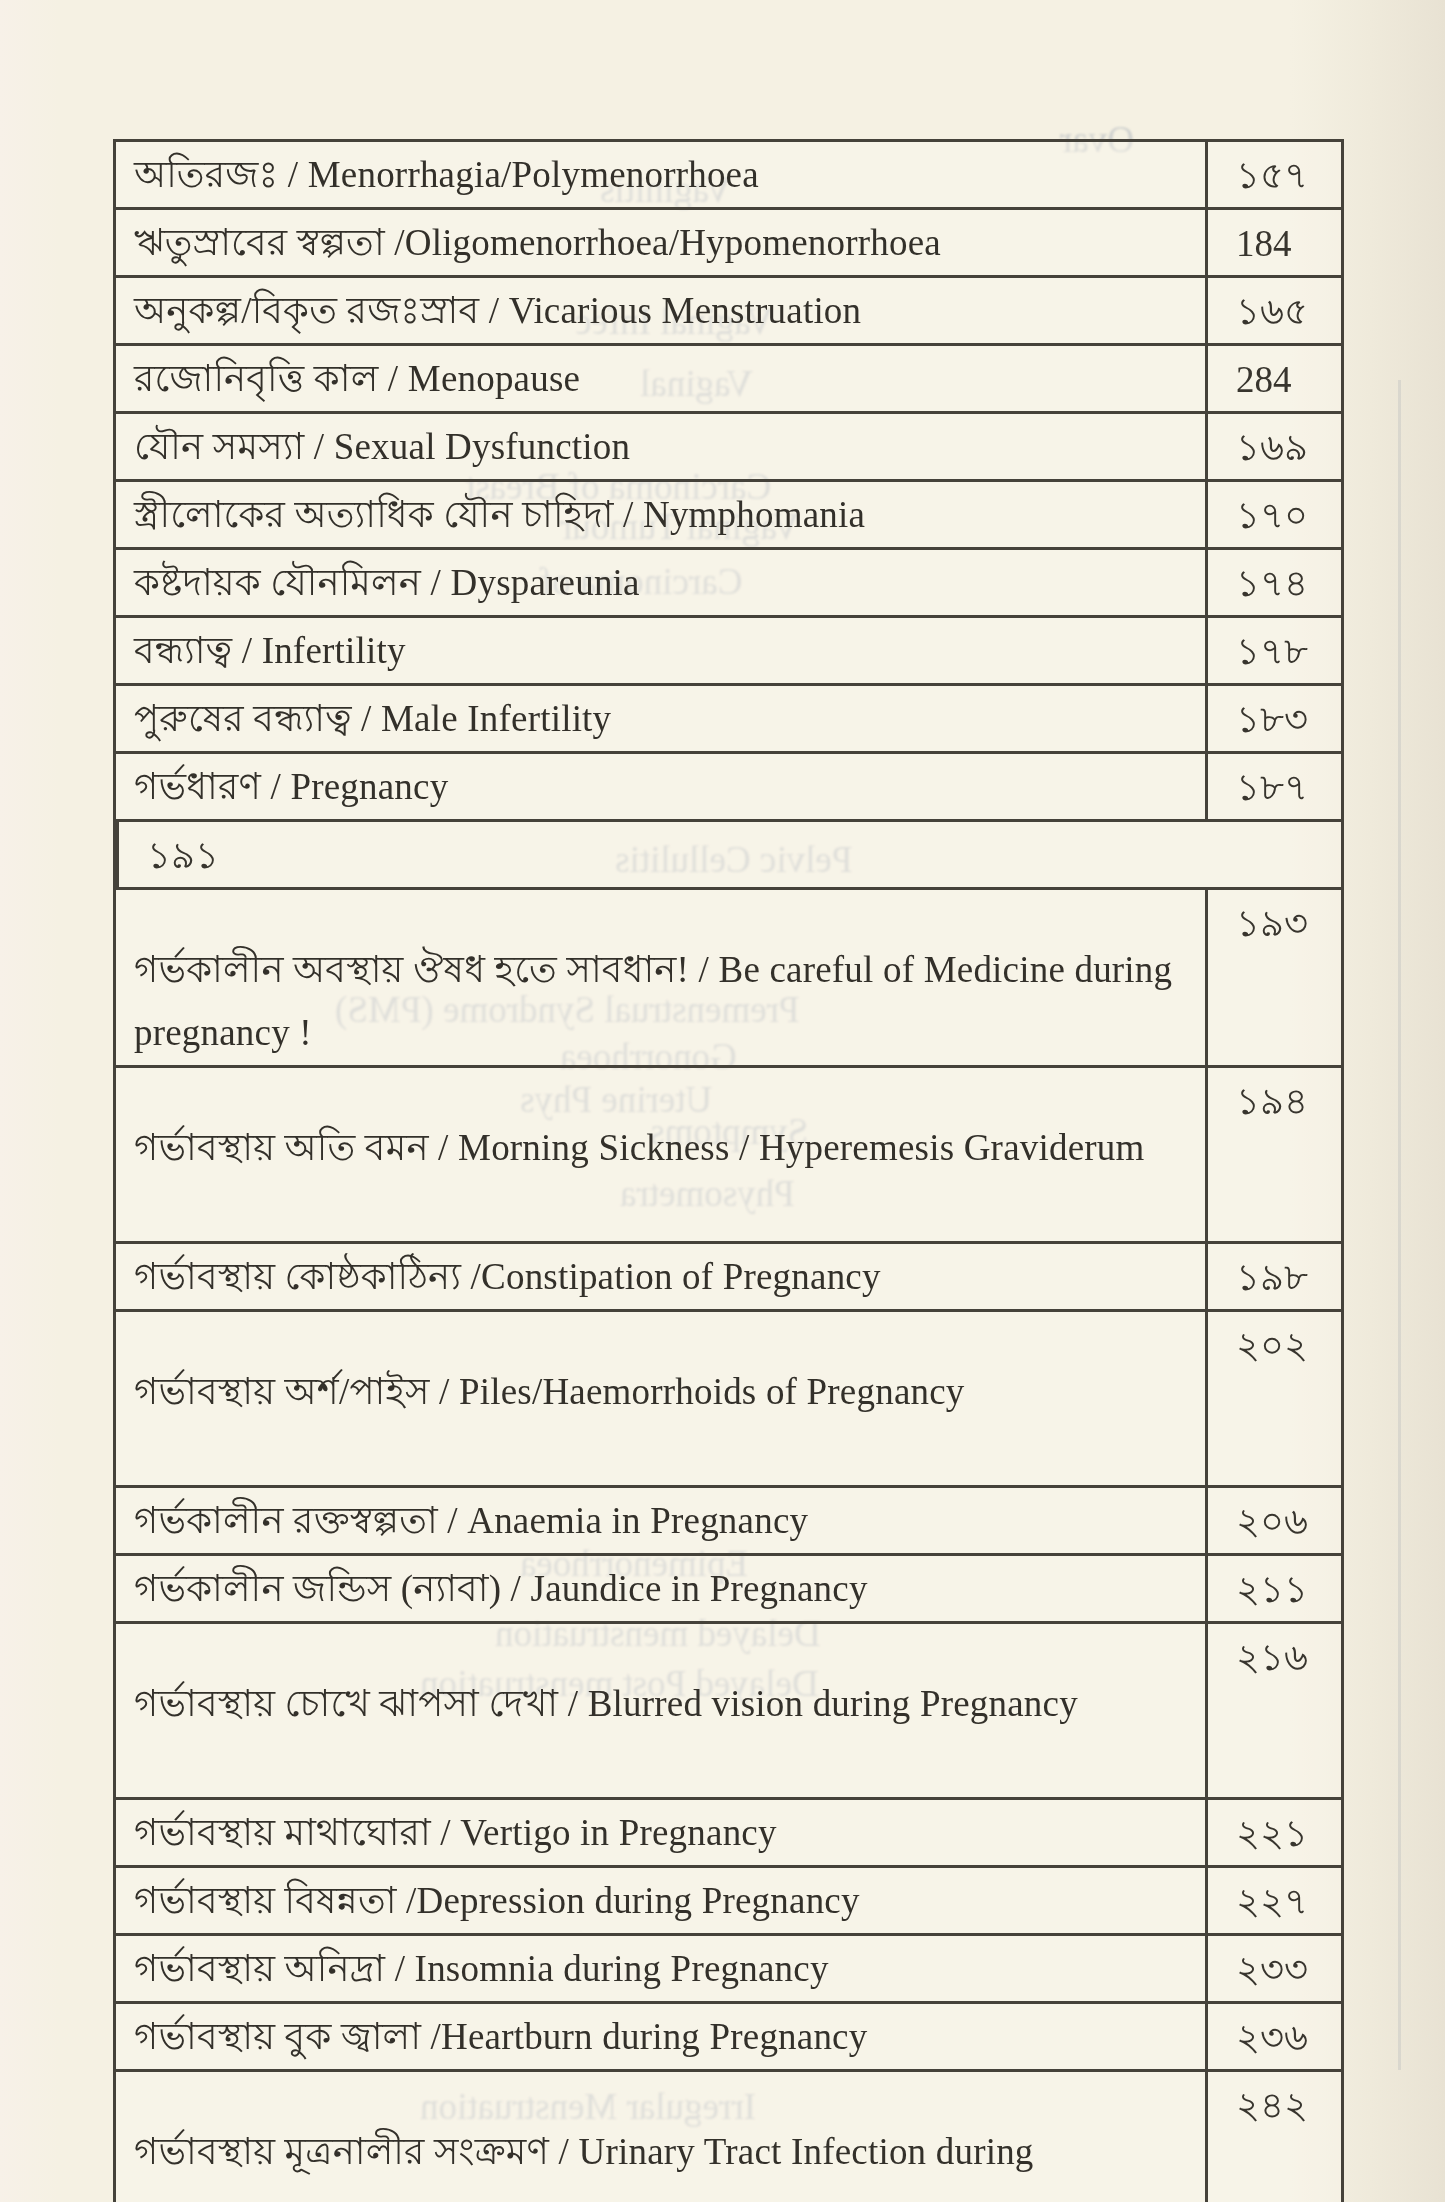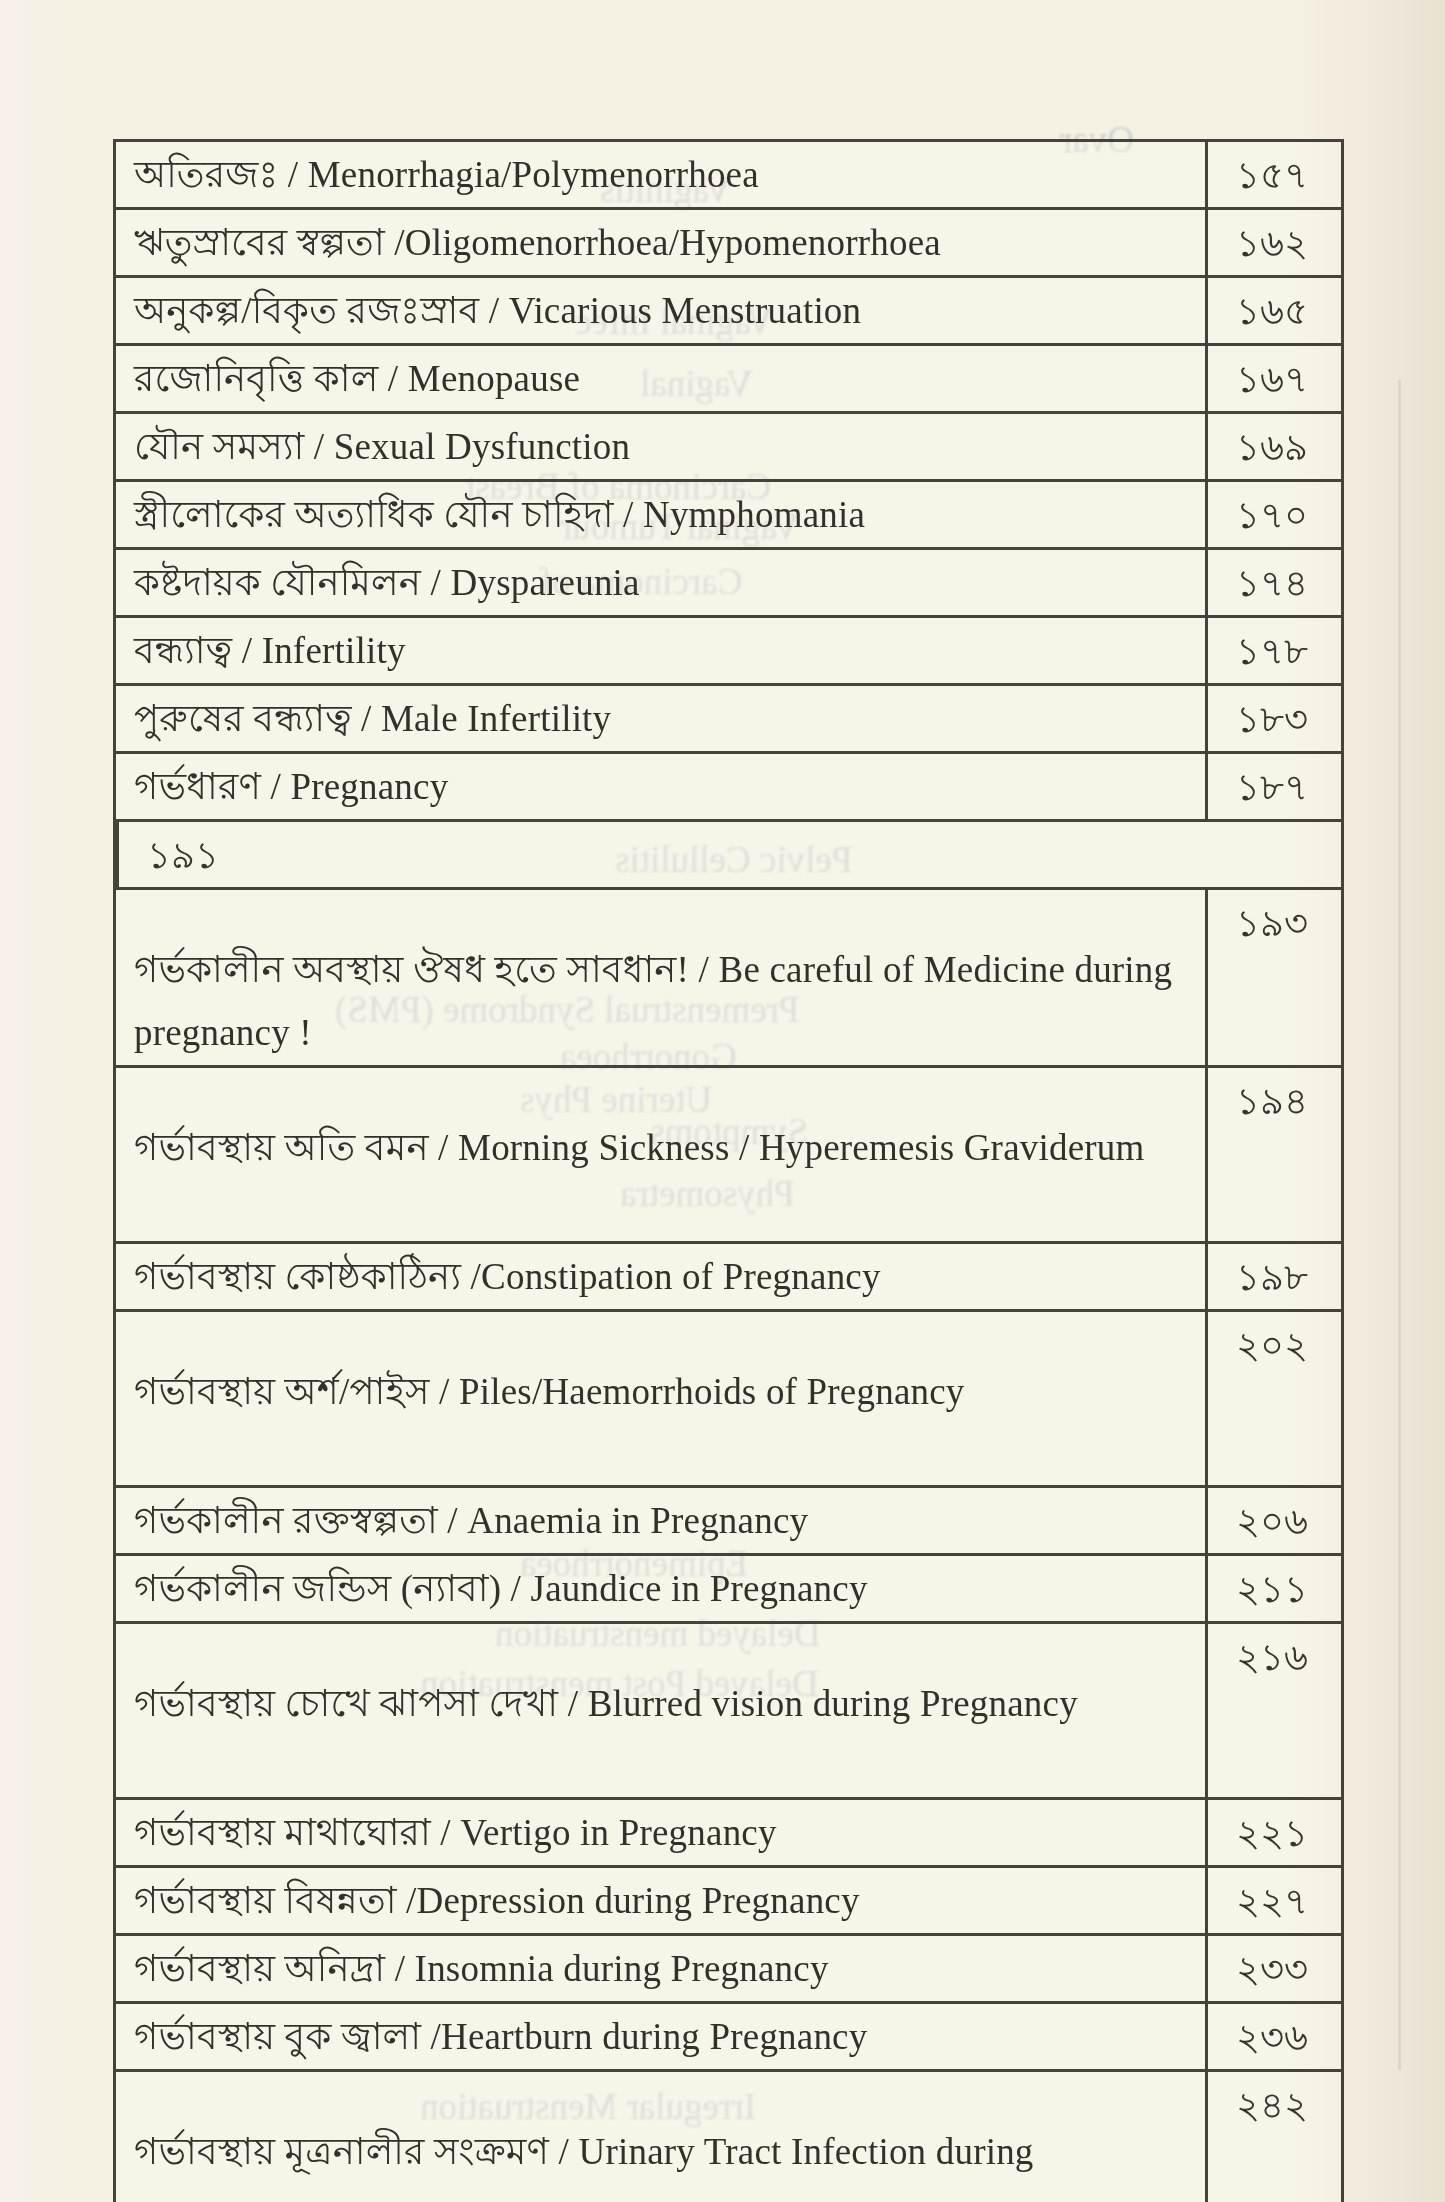--- a/index.html
+++ b/index.html
@@ -93,29 +93,29 @@
       <span class="ghost" style="left: 420px; top: 1662px;">Delayed Post menstruation</span>
       <span class="ghost" style="left: 420px; top: 2085px;">Irregular Menstruation</span>
     </div>
   <div class="toc-table" id="toc">
       <div class="toc-row">
         <div class="cell-title">অতিরজঃ / Menorrhagia/Polymenorrhoea</div>
         <div class="cell-page">১৫৭</div>
       </div>
       <div class="toc-row">
         <div class="cell-title">ঋতুস্রাবের স্বল্পতা /Oligomenorrhoea/Hypomenorrhoea</div>
-        <div class="cell-page">১৬২</div>
+        <div class="cell-page">184</div>
       </div>
       <div class="toc-row">
         <div class="cell-title">অনুকল্প/বিকৃত রজঃস্রাব / Vicarious Menstruation</div>
         <div class="cell-page">১৬৫</div>
       </div>
       <div class="toc-row">
         <div class="cell-title">রজোনিবৃত্তি কাল / Menopause</div>
-        <div class="cell-page">১৬৭</div>
+        <div class="cell-page">284</div>
       </div>
       <div class="toc-row">
         <div class="cell-title">যৌন সমস্যা / Sexual Dysfunction</div>
         <div class="cell-page">১৬৯</div>
       </div>
       <div class="toc-row">
         <div class="cell-title">স্ত্রীলোকের অত্যাধিক যৌন চাহিদা / Nymphomania</div>
         <div class="cell-page">১৭০</div>
       </div>
       <div class="toc-row">

